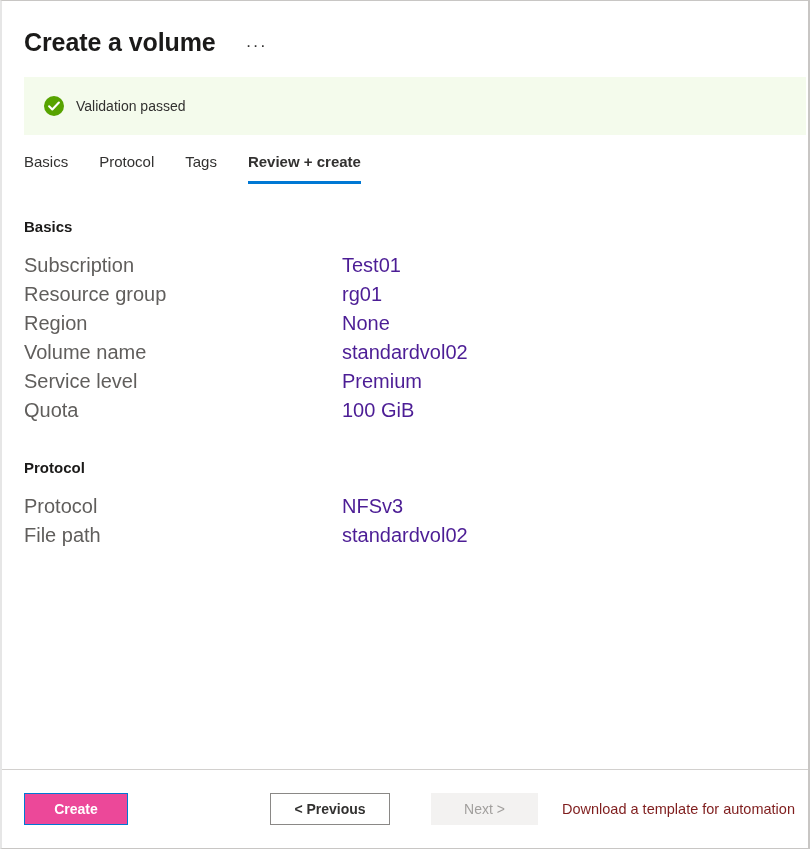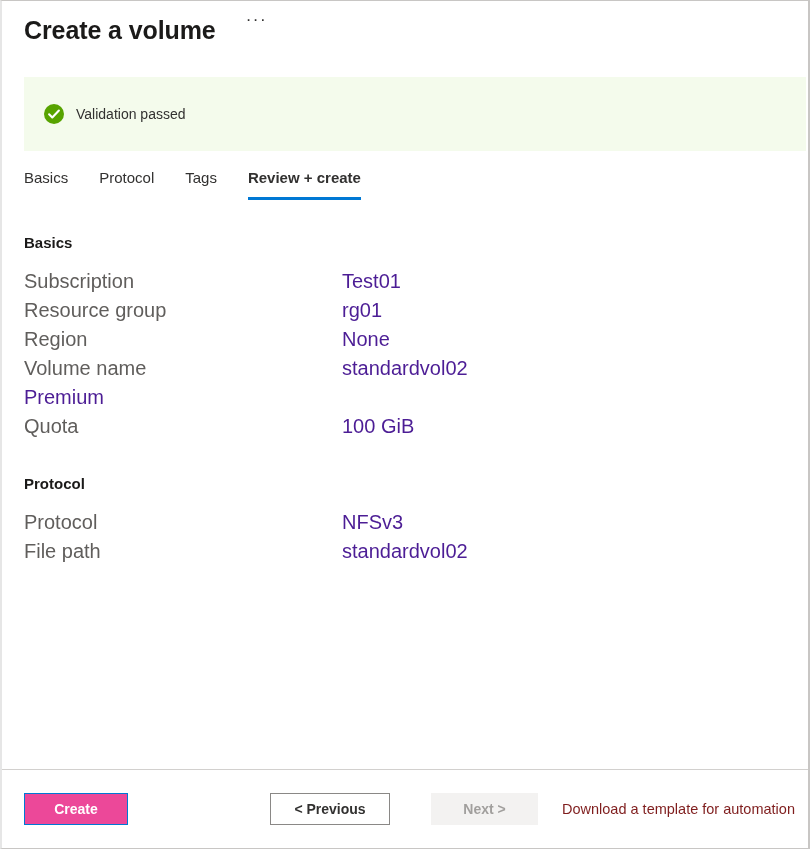--- a/index.html
+++ b/index.html
@@ -21,21 +21,21 @@
     border-top: 1px solid #c8c6c4;
     border-right: 2px solid #c8c6c4;
     border-bottom: 1px solid #c8c6c4;
     border-left: 2px solid #e6e6e6;
     overflow: hidden;
   }
 
   
   .blade-header {
     display: flex;
-    align-items: flex-start;
+    align-items: flex-end;
     padding: 14px 0 0 22px;
     height: 56px;
     box-sizing: border-box;
   }
   .blade-title {
     font-size: 25px;
     font-weight: 600;
     color: #1b1a19;
     letter-spacing: -0.1px;
     line-height: 30px;
@@ -48,21 +48,21 @@
     line-height: 10px;
     padding-bottom: 6px;
     cursor: pointer;
     user-select: none;
   }
 
   
   .validation-banner {
     margin: 20px 2px 0 22px;
     background: #f4fbec;
-    height: 74px;
+    height: 58px;
     display: flex;
     align-items: center;
     padding-left: 20px;
     box-sizing: border-box;
   }
   .check-icon {
     width: 20px;
     height: 20px;
     flex: 0 0 20px;
     display: block;
@@ -159,21 +159,21 @@
     background: #ffffff;
     color: #323130;
     border-color: #8a8886;
     font-weight: 600;
     min-width: 120px;
   }
   .btn-disabled {
     background: #f3f2f1;
     color: #a19f9d;
     border-color: #f3f2f1;
-    font-weight: 700;
+    font-weight: 400;
     min-width: 107px;
     cursor: default;
   }
   .footer-prev-wrap {
     margin-left: 142px;
   }
   .footer-next-wrap {
     margin-left: 41px;
   }
   .footer-link {
@@ -224,20 +224,21 @@
       </div>
       <div class="kv-row">
         <div class="kv-key">Region</div>
         <div class="kv-val">None</div>
       </div>
       <div class="kv-row">
         <div class="kv-key">Volume name</div>
         <div class="kv-val">standardvol02</div>
       </div>
       <div class="kv-row">
+        <div class="kv-key">Service level</div>
         <div class="kv-val">Premium</div>
       </div>
       <div class="kv-row">
         <div class="kv-key">Quota</div>
         <div class="kv-val">100 GiB</div>
       </div>
     </div>
 
 
     <div class="section">

